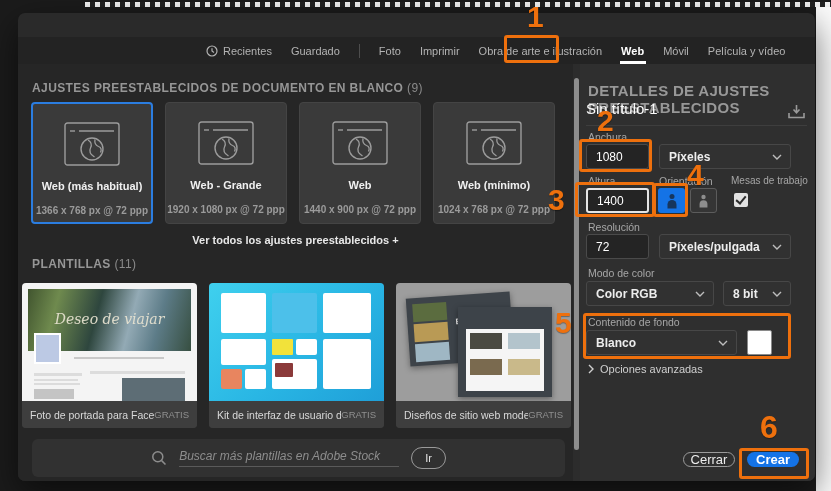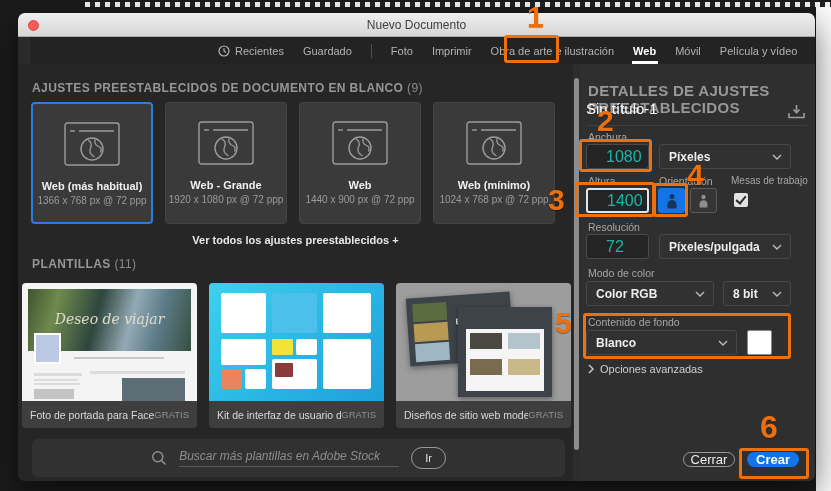--- a/index.html
+++ b/index.html
@@ -15,21 +15,21 @@
   
   .dialog { position:absolute; left:18px; top:13px; width:797px; height:468px;
             border-radius:7px; background:#2a2a2a; box-shadow:0 12px 34px rgba(0,0,0,.55); overflow:hidden; }
   .titlebar { position:absolute; left:0; top:0; width:797px; height:24px;
               background:linear-gradient(#efefef,#d6d6d6); border-bottom:1px solid #aaa; }
   .traffic-red { position:absolute; left:10px; top:7px; width:11px; height:11px; border-radius:50%;
                  background:#fc5b55; border:1px solid #d94b44; }
   .win-title { position:absolute; left:0; top:0; width:100%; height:24px; line-height:24px;
                text-align:center; font-size:12px; color:#3f3f3f; }
 
-  .tabbar { position:absolute; left:12px; top:24px; width:797px; height:27px; background:#232323;
+  .tabbar { position:absolute; left:0; top:24px; width:797px; height:27px; background:#232323;
             display:flex; align-items:center; gap:19px; padding-left:188px; }
   .tab { font-size:11px; color:#b3b3b3; white-space:nowrap; display:flex; align-items:center; gap:5px; position:relative; cursor:pointer; }
   .tab.active { color:#ffffff; font-weight:bold; }
   .tab.active::after { content:""; position:absolute; left:50%; transform:translateX(-50%); bottom:-7px;
                        width:26px; height:3px; background:#fff; }
   .tab-divider { width:1px; height:14px; background:#4d4d4d; }
 
   .left-pane  { position:absolute; left:0; top:51px; width:555px; height:417px; background:#262626; }
   .scrollbar  { position:absolute; left:555px; top:51px; width:7px; height:417px; background:#2c2c2c; }
   .scroll-thumb { position:absolute; left:1px; top:14px; width:5px; height:372px; background:#8d8d8d; border-radius:3px; }
@@ -39,21 +39,21 @@
   .sec-header { position:absolute; font-size:12px; font-weight:bold; color:#969696; letter-spacing:.4px; }
   .sec-count { font-weight:normal; color:#8a8a8a; }
 
   
   .preset-card { position:absolute; top:102px; width:122px; height:122px; background:#3a3a3a;
                  border-radius:4px; border:1px solid #444; cursor:pointer;
                  display:flex; flex-direction:column; align-items:center; }
   .preset-card.selected { border:2px solid #2b7de0; }
   .preset-icon { margin-top:18px; }
   .preset-name { margin-top:14px; font-size:11px; font-weight:bold; color:#f0f0f0; text-align:center; }
-  .preset-dims { margin-top:3px; font-size:10px; color:#9b9b9b; text-align:right; }
+  .preset-dims { margin-top:13px; font-size:10px; color:#9b9b9b; text-align:right;font-weight:bold; }
 
   .view-all { position:absolute; left:18px; top:234px; width:555px; text-align:center;
               font-size:11px; font-weight:bold; color:#e8e8e8; cursor:pointer; }
 
   
   .tpl-card { position:absolute; top:283px; width:175px; height:145px; border-radius:4px;
               overflow:hidden; background:#3e3e3e; cursor:pointer; }
   .tpl-thumb { position:relative; width:175px; height:118px; overflow:hidden; }
   .tpl-caption { position:absolute; left:0; bottom:0; width:100%; height:27px; background:#3e3e3e;
                  display:flex; align-items:center; justify-content:space-between; padding:0 8px; }
@@ -98,21 +98,21 @@
 
   
   .rp-header { position:absolute; left:588px; top:82px; font-size:15px; font-weight:bold;
                color:#989898; letter-spacing:.3px; }
   .doc-name-row { position:absolute; left:586px; top:100px; width:221px; height:26px;
                   border-bottom:1px solid #3e3e3e; }
   .doc-name { font-size:15px; color:#fbfbfb; }
   .save-icon { position:absolute; right:2px; top:5px; cursor:pointer; }
   .fld-label { position:absolute; font-size:10.5px; color:#a6a6a6; }
   .fld { position:absolute; height:25px; background:#242424; border:1px solid #4a4a4a; border-radius:3px;
-         display:flex; align-items:center; padding-left:19px; font-size:16px; color:#14b8a6; }
+         display:flex; align-items:center; padding-left:9px; font-size:12px; color:#ffffff; }
   .fld.focus { border:2px solid #e5e5e5; }
   .sel { position:absolute; height:25px; background:#313131; border:1px solid #474747; border-radius:3px;
          display:flex; align-items:center; justify-content:space-between; padding:0 8px 0 9px;
          font-size:12px; color:#ededed; font-weight:bold; cursor:pointer; }
   .orient-btn { position:absolute; width:27px; height:25px; border-radius:3px; display:flex;
                 align-items:center; justify-content:center; cursor:pointer; }
   .orient-portrait { background:#1473e6; }
   .orient-landscape { background:#353535; border:1px solid #5c5c5c; }
   .checkbox { position:absolute; width:14px; height:14px; background:#e2e2e2; border-radius:2px; cursor:pointer; }
   .checkbox::after { content:""; position:absolute; left:4px; top:1px; width:4px; height:8px;
@@ -135,24 +135,20 @@
 </head>
 <body>
 
 <div id="stage">
 
   <div class="ants"></div>
   <div class="white-strip"></div>
 
   <div class="dialog">
 
-    <div class="titlebar">
-      <div class="traffic-red"></div>
-      <div class="win-title">Nuevo Documento</div>
-    </div>
 
     <div class="tabbar">
       <div class="tab">
         <svg width="12" height="12" viewBox="0 0 12 12">
           <circle cx="6" cy="6" r="5" fill="none" stroke="#b3b3b3" stroke-width="1.2"></circle>
           <path d="M6 3.2 V6 L8 7.4" fill="none" stroke="#b3b3b3" stroke-width="1.2"></path>
         </svg>
         <span>Recientes</span>
       </div>
       <div class="tab">

